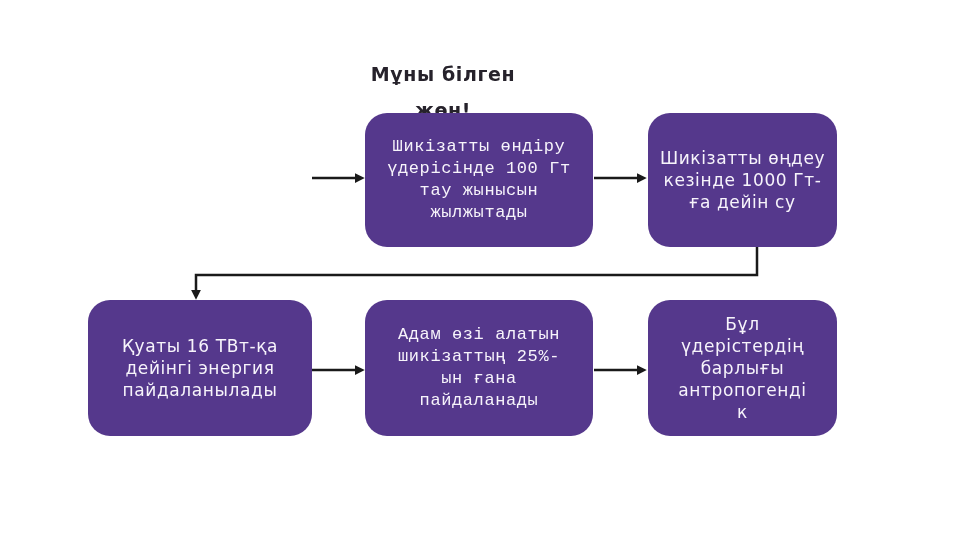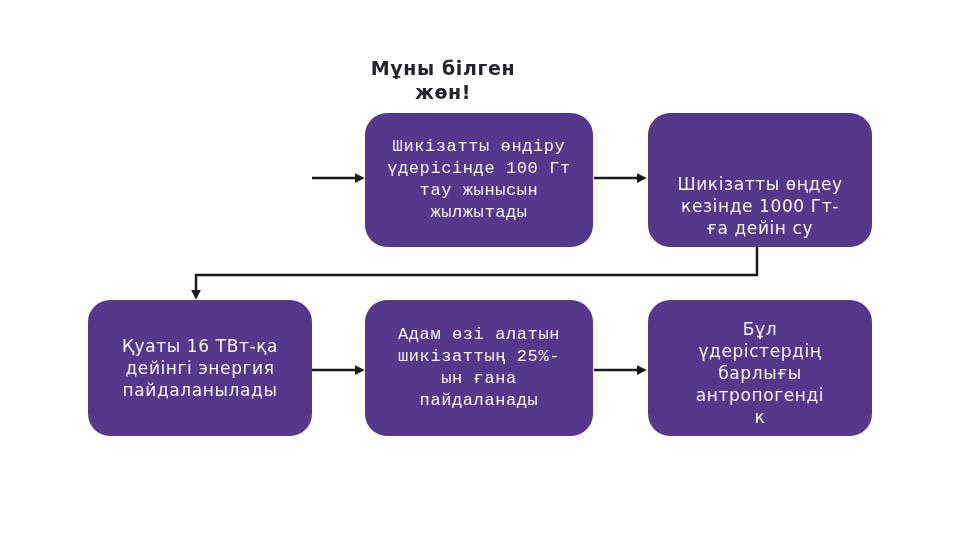--- a/index.html
+++ b/index.html
@@ -15,21 +15,21 @@
     overflow: hidden;
     font-family: "DejaVu Sans", "Liberation Sans", sans-serif;
   }
   .title {
     position: absolute;
     left: 333px;
     top: 56px;
     width: 220px;
     text-align: center;
     font-size: 19px;
-    line-height: 24px;
+    line-height: 36px;
     font-weight: bold;
     color: #26222b;
     letter-spacing: 0.6px;
     white-space: pre-line;
   }
   .flow-box {
     position: absolute;
     background: #55388c;
     border-radius: 22px;
     display: flex;
@@ -43,21 +43,21 @@
     font-size: 17px;
     line-height: 22px;
     letter-spacing: 0.6px;
     text-align: center;
     white-space: pre-line;
   }
   .r1 { top: 113px; height: 134px; }
   .r2 { top: 300px; height: 136px; }
   .c1 { left: 88px;  width: 224px; }
   .c2 { left: 365px; width: 228px; font-family: Liberation Mono, monospace; }
-  .c3 { left: 648px; width: 224px; align-items: flex-end; }
+  .c3 { left: 648px; width: 189px; }
   .connector-layer {
     position: absolute;
     left: 0; top: 0;
     width: 960px;
     height: 540px;
     pointer-events: none;
   }
 </style>
 </head>
 <body>

